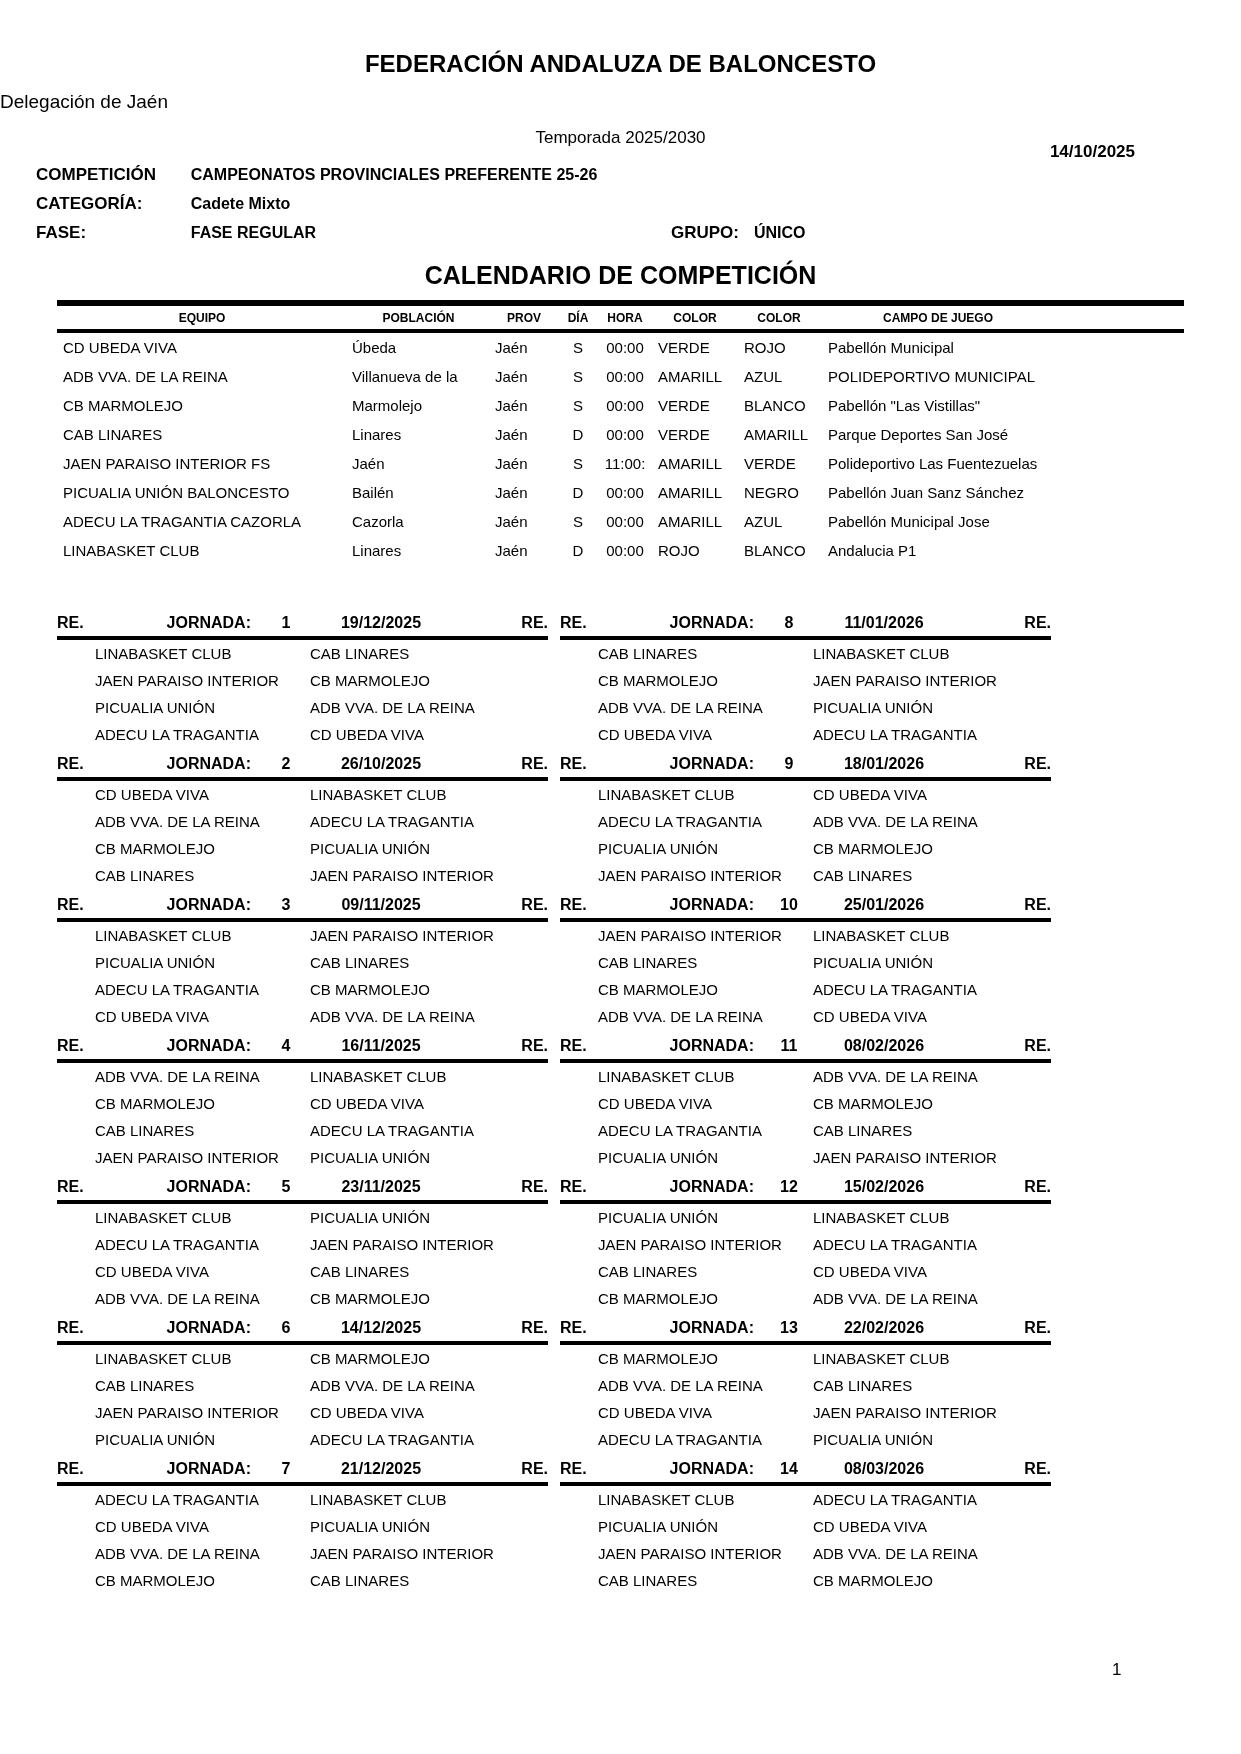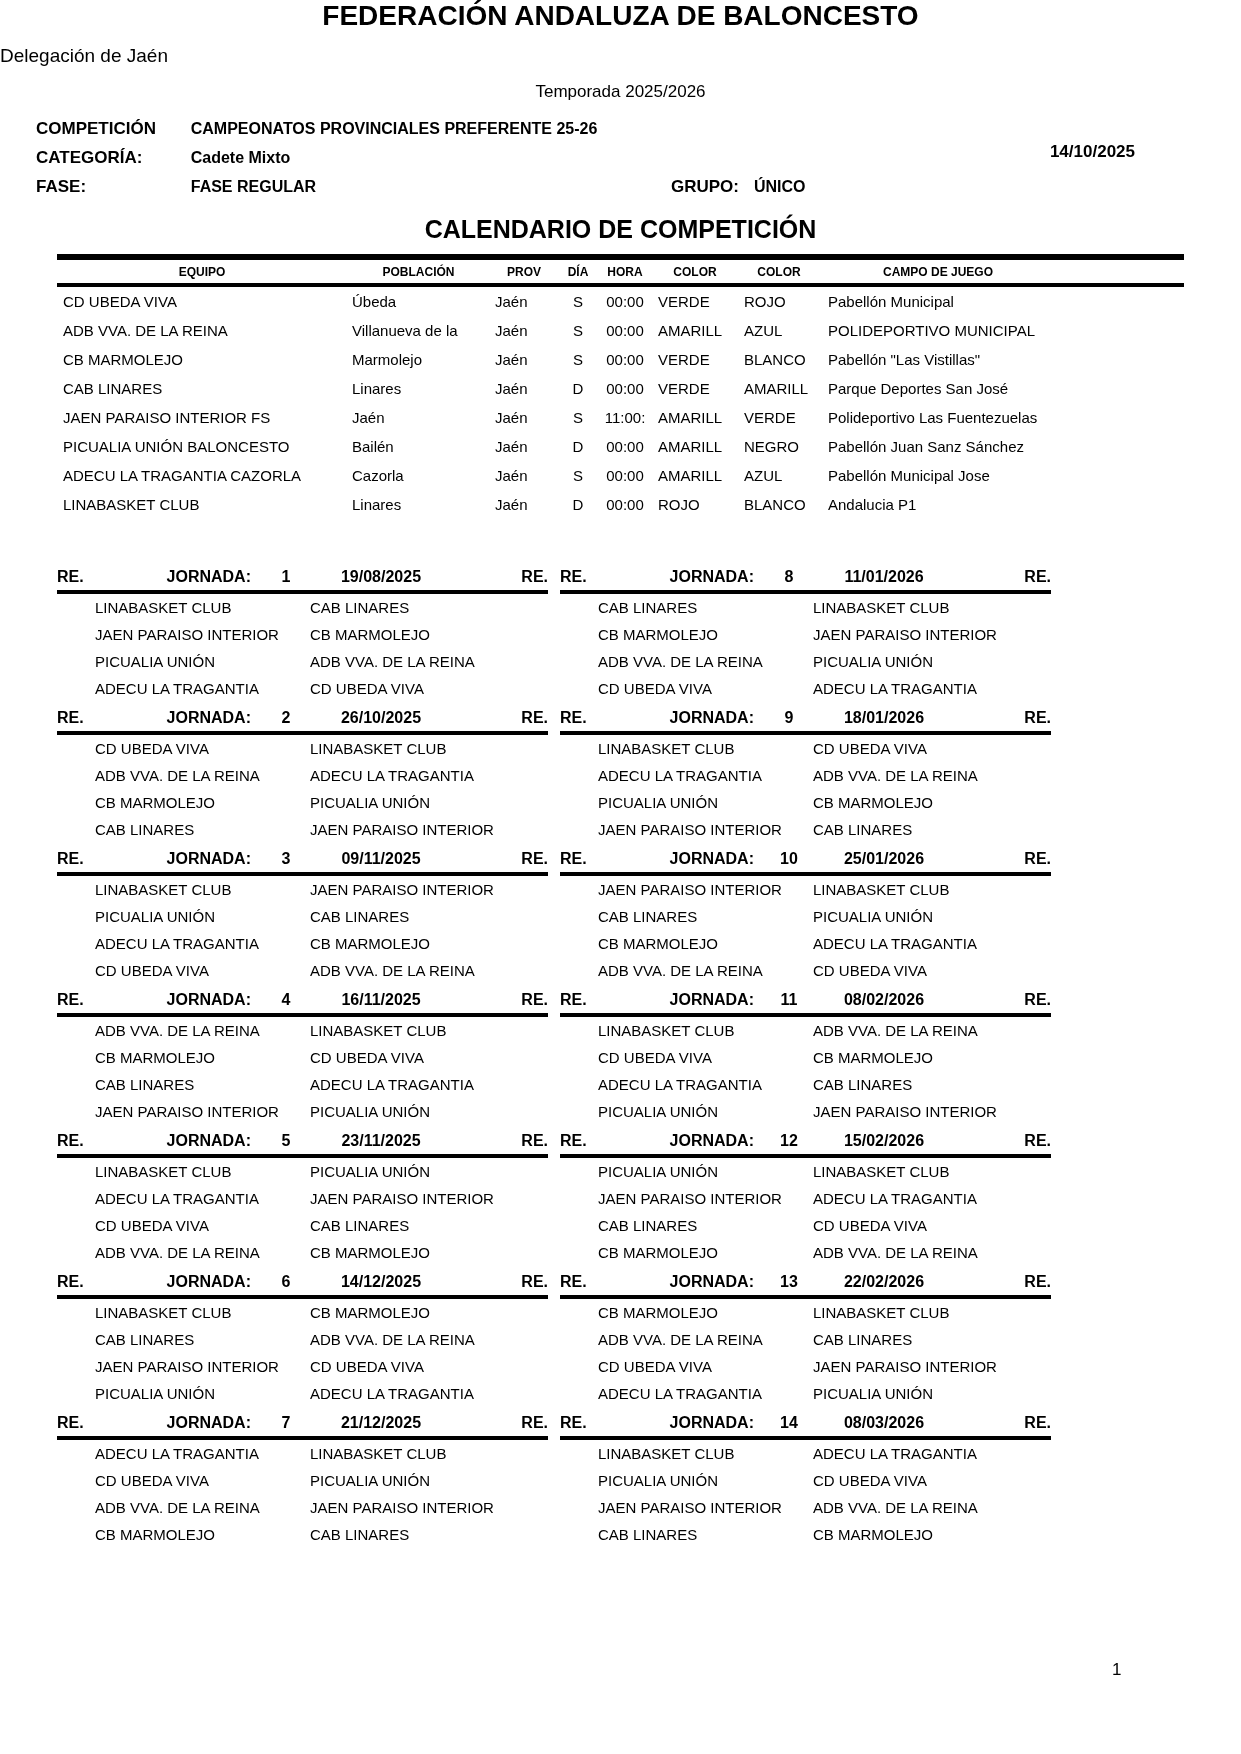--- a/index.html
+++ b/index.html
@@ -4,21 +4,21 @@
 <style>
   html,body { margin:0; padding:0; background:#ffffff; }
   .page {
     position:relative;
     width:1241px; height:1754px;
     background:#ffffff; color:#000000;
     font-family:"Liberation Sans","DejaVu Sans",sans-serif;
     overflow:hidden;
   }
   
-  .h-fed  { text-align:center; font-size:28px; font-weight:bold; }
+  .h-fed  { padding-top:50px; text-align:center; font-size:24px; font-weight:bold; }
   .h-del  { margin-top:13px;  font-size:19px; }
   .h-sea  { margin-top:15px;  text-align:center; font-size:17px; }
   .top-date { position:absolute; top:142px; right:106px; font-size:17px; font-weight:bold; }
   
   .meta { margin:12px 0 0 36px; }
   .meta-row { position:relative; line-height:29px; font-size:17px; font-weight:bold; }
   .mlabel { display:inline-block; width:150px; }
   .mvalue { font-size:16px; }
   .grupo-label { position:absolute; left:635px; }
   .grupo-value { position:absolute; left:718px; font-size:16px; }
@@ -76,21 +76,21 @@
 </style>
 </head>
 <body>
 
 <div class="page">
 
   <div class="top-date">14/10/2025</div>
 
   <div class="h-fed">FEDERACIÓN ANDALUZA DE BALONCESTO</div>
   <div class="h-del">Delegación de Jaén</div>
-  <div class="h-sea">Temporada 2025/2026</div>
+  <div class="h-sea">Temporada 2025/2030</div>
 
   <div class="meta">
     <div class="meta-row">
       <span class="mlabel">COMPETICIÓN</span>
       <span class="mvalue">CAMPEONATOS PROVINCIALES PREFERENTE 25-26</span>
     </div>
     <div class="meta-row">
       <span class="mlabel">CATEGORÍA:</span>
       <span class="mvalue">Cadete Mixto</span>
     </div>
@@ -216,21 +216,21 @@
   </div>
 
   <div class="jornadas">
     <div class="jcol">
 
         <div class="jblock">
           <div class="jhead">
             <span class="jre">RE.</span>
             <span class="jlabel">JORNADA:</span>
             <span class="jnum">1</span>
-            <span class="jdate">19/08/2025</span>
+            <span class="jdate">19/12/2025</span>
             <span class="jsp"></span>
             <span class="jre right">RE.</span>
           </div>
 
             <div class="jmatch">
               <div class="home">LINABASKET CLUB</div>
               <div class="away">CAB LINARES</div>
             </div>
 
             <div class="jmatch">

